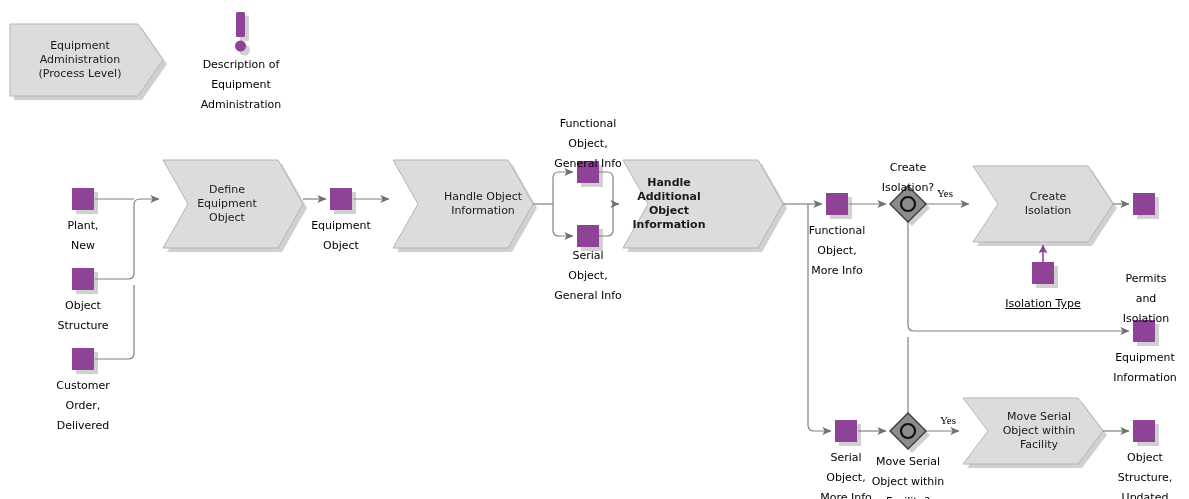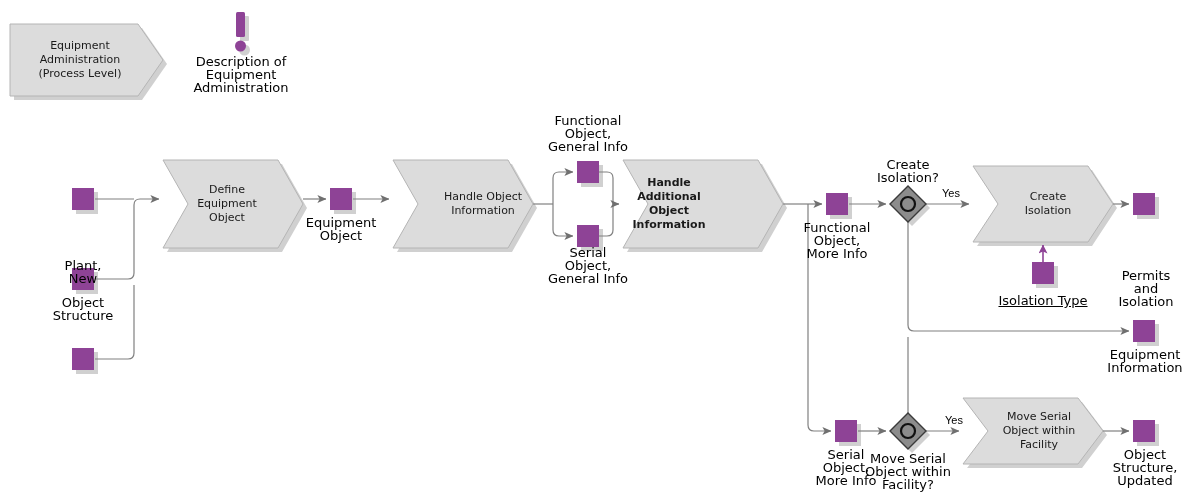--- a/index.html
+++ b/index.html
@@ -24,46 +24,46 @@
   }
   #overlay {
     position: absolute;
     left: 0; top: 0;
     width: 1146px;
     height: 499px;
   }
   .lbl {
     position: absolute;
     font-family: "DejaVu Sans", sans-serif;
-    font-size: 13px;
-    line-height: 13px;
+    font-size: 11px;
+    line-height: 20px;
     color: #000000;
     text-align: center;
     white-space: pre-line;
     letter-spacing: 0px;
   }
   .proc-lbl {
     position: absolute;
     font-family: "DejaVu Sans", sans-serif;
     font-size: 11px;
     line-height: 14px;
     color: #1a1a1a;
     text-align: center;
     white-space: pre-line;
     display: flex;
     align-items: center;
     justify-content: center;
   }
   .edge-lbl {
     position: absolute;
-    font-family: Liberation Sans, sans-serif;
+    font-family: Liberation Serif, serif;
     font-size: 11px;
     line-height: 13px;
     color: #000000;
-    text-align: right;
+    text-align: center;
     white-space: pre-line;
   }
   .hit {
     position: absolute;
   }
 </style>
 </head>
 <body>
 
 <svg id="canvas" viewBox="0 0 1189 499" xmlns="http://www.w3.org/2000/svg">
@@ -212,26 +212,29 @@
 Object
 Information</div>
 
   <div class="proc-lbl" style="left:998px; top:183px; width:100px; height:42px;">Create
 Isolation</div>
 
   <div class="proc-lbl" style="left:988px; top:403px; width:102px; height:56px;">Move Serial
 Object within
 Facility</div>
 
-  <div class="lbl" style="left:43px; top:216px; width:80px;margin-top:43px;">Plant,
+  <div class="lbl" style="left:43px; top:216px; width:80px;">Plant,
 New</div>
 
   <div class="lbl" style="left:43px; top:296px; width:80px;">Object
 Structure</div>
 
+  <div class="lbl" style="left:38px; top:376px; width:90px;">Customer
+Order,
+Delivered</div>
 
   <div class="lbl" style="left:296px; top:216px; width:90px;">Equipment
 Object</div>
 
   <div class="lbl" style="left:532px; top:114px; width:112px;">Functional
 Object,
 General Info</div>
 
   <div class="lbl" style="left:532px; top:246px; width:112px;">Serial
 Object,

